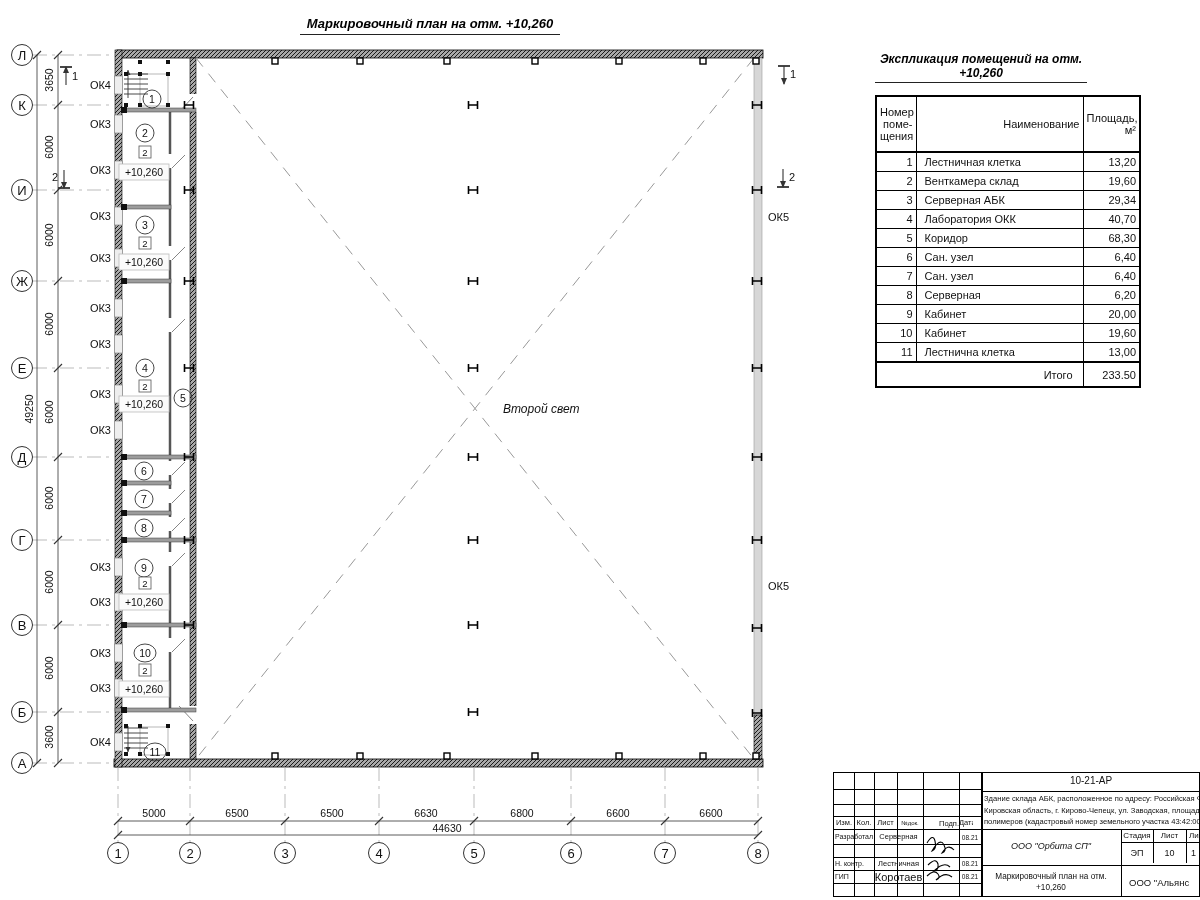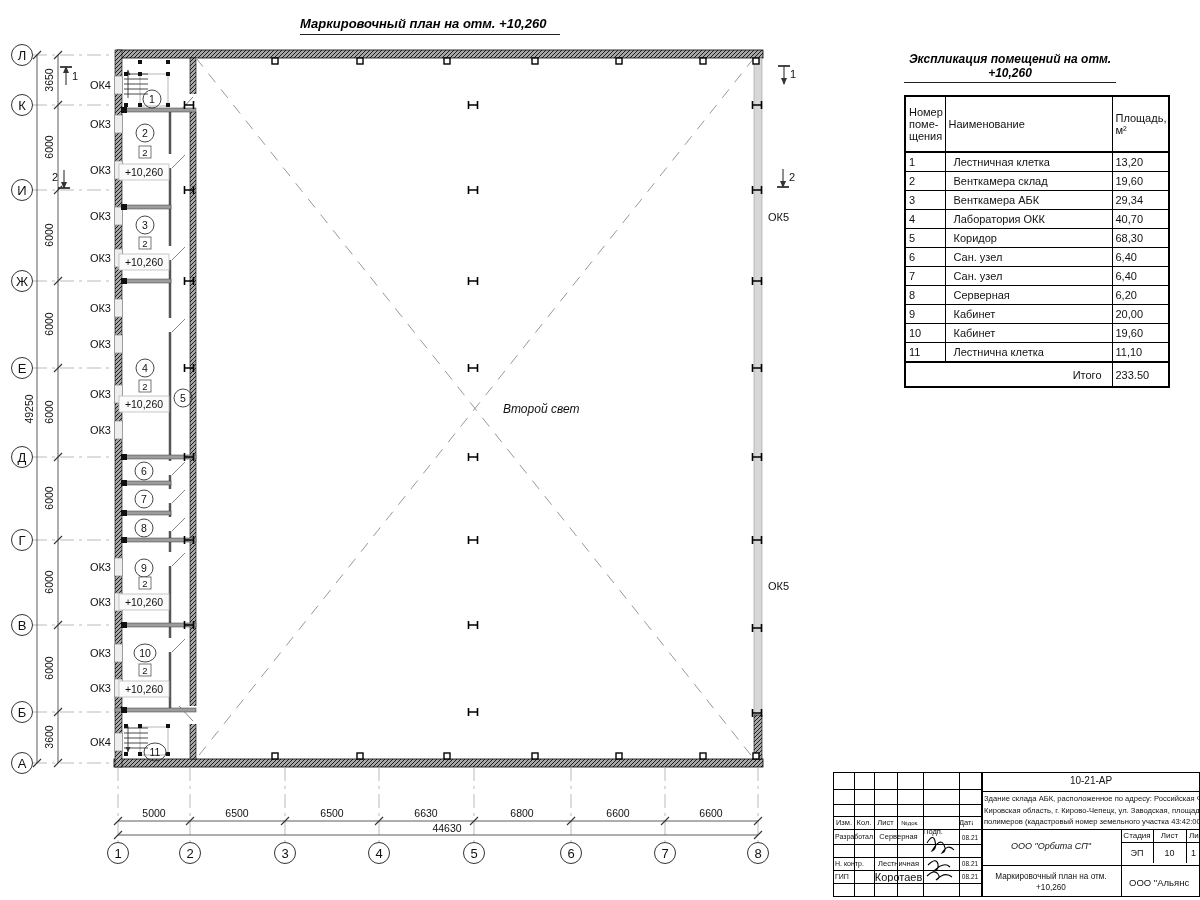--- a/index.html
+++ b/index.html
@@ -1,29 +1,29 @@
 <!DOCTYPE html>
 <html><head>
 <meta charset="utf-8">
 <style>
   html,body{margin:0;padding:0;background:#fff;width:1200px;height:900px;overflow:hidden;
             font-family:"Liberation Sans",sans-serif;}
   .sheet{position:relative;width:1200px;height:900px;background:#ffffff;}
   svg text{font-family:"Liberation Sans",sans-serif;fill:#111;}
 
-  .main-title{position:absolute;left:300px;top:16px;width:260px;text-align:left;
+  .main-title{position:absolute;left:300px;top:16px;width:260px;text-align:center;
     font:italic bold 13px "Liberation Sans",sans-serif;border-bottom:1.2px solid #222;padding-bottom:3px;}
 
   
-  .expl-wrap{position:absolute;left:904px;top:52px;width:212px;}
+  .expl-wrap{position:absolute;left:875px;top:52px;width:212px;}
   .expl-title{font:italic bold 12px "Liberation Sans",sans-serif;text-align:center;margin:0 auto 12px auto;
     display:table;border-bottom:1.2px solid #222;padding-bottom:2px;}
   table.expl{border-collapse:collapse;width:264px;table-layout:fixed;}
   table.expl td,table.expl th{border:1px solid #000;font:11px "Liberation Sans",sans-serif;color:#111;
-    padding:0 3px;height:18px;text-align:left;overflow:hidden;}
+    padding:0 3px;height:18px;text-align:right;overflow:hidden;}
   table.expl{border:2px solid #000;}
   table.expl th{height:54px;font-weight:normal;white-space:pre-line;border-bottom:2px solid #000;}
   table.expl td.nm{text-align:left;padding-left:8px;}
   table.expl tr.total td{border-top:2px solid #000;height:23px;}
   table.expl tr.total td.lbl{text-align:right;padding-right:10px;}
 
   
   .tb{position:absolute;left:833px;top:772px;width:367px;height:125px;border:1.5px solid #000;
       box-sizing:border-box;overflow:hidden;font-family:"Liberation Sans",sans-serif;color:#111;}
   .tb .vl,.tb .hl{position:absolute;background:#000;}
@@ -468,21 +468,21 @@
             <td class="nm">Лестничная клетка</td>
             <td>13,20</td>
           </tr>
       <tr>
             <td>2</td>
             <td class="nm">Венткамера склад</td>
             <td>19,60</td>
           </tr>
       <tr>
             <td>3</td>
-            <td class="nm">Венткамера АБК</td>
+            <td class="nm">Серверная АБК</td>
             <td>29,34</td>
           </tr>
       <tr>
             <td>4</td>
             <td class="nm">Лаборатория ОКК</td>
             <td>40,70</td>
           </tr>
       <tr>
             <td>5</td>
             <td class="nm">Коридор</td>
@@ -509,21 +509,21 @@
             <td>20,00</td>
           </tr>
       <tr>
             <td>10</td>
             <td class="nm">Кабинет</td>
             <td>19,60</td>
           </tr>
       <tr>
             <td>11</td>
             <td class="nm">Лестнична клетка</td>
-            <td>11,10</td>
+            <td>13,00</td>
           </tr>
       <tr class="total">
         <td colspan="2" class="lbl">Итого</td>
         <td>233.50</td>
       </tr>
     </tbody>
       </table>
   </div>
 
   <div class="tb">
@@ -547,21 +547,21 @@
     <div class="hl" style="left:147px;width:220px;top:92px"></div>
     <div class="vl" style="left:287px;top:56px"></div>
     <div class="vl" style="left:319px;top:56px;bottom:33px"></div>
     <div class="vl" style="left:352px;top:56px;bottom:33px"></div>
     <div class="hl" style="left:287px;width:80px;top:69px"></div>
 
     <div class="cell" style="left:0;top:44px;width:20px;font-size:7.5px;text-align:center;line-height:12px">Изм.</div>
     <div class="cell" style="left:20px;top:44px;width:20px;font-size:7.5px;text-align:center;line-height:12px">Кол.</div>
     <div class="cell" style="left:40px;top:44px;width:23px;font-size:7.5px;text-align:center;line-height:12px">Лист</div>
     <div class="cell" style="left:63px;top:44px;width:26px;font-size:6px;text-align:center;line-height:12px">№док.</div>
-    <div class="cell" style="left:89px;top:53px;width:36px;font-size:7.5px;text-align:left;line-height:12px">Подп.</div>
+    <div class="cell" style="left:89px;top:45px;width:36px;font-size:7.5px;text-align:right;line-height:12px">Подп.</div>
     <div class="cell" style="left:125px;top:44px;width:14px;font-size:7.5px;text-align:center;line-height:12px">Дата</div>
 
     <div class="cell" style="left:1px;top:58px;width:44px;font-size:7px;line-height:12px">Разработал</div>
     <div class="cell" style="left:40px;top:58px;width:49px;font-size:7.5px;text-align:center;line-height:12px">Серверная</div>
     <div class="cell" style="left:125px;top:60px;width:22px;font-size:6.5px;text-align:center;line-height:10px">08.21</div>
     <div class="cell" style="left:1px;top:86px;width:44px;font-size:7px;line-height:10px">Н. контр.</div>
     <div class="cell" style="left:40px;top:86px;width:49px;font-size:7.5px;text-align:center;line-height:10px">Лестничная</div>
     <div class="cell" style="left:125px;top:86px;width:22px;font-size:6.5px;text-align:center;line-height:10px">08.21</div>
     <div class="cell" style="left:1px;top:99px;width:44px;font-size:7px;line-height:10px">ГИП</div>
     <div class="cell" style="left:40px;top:99px;width:49px;font-size:11px;text-align:center;line-height:10px">Коротаев</div>

